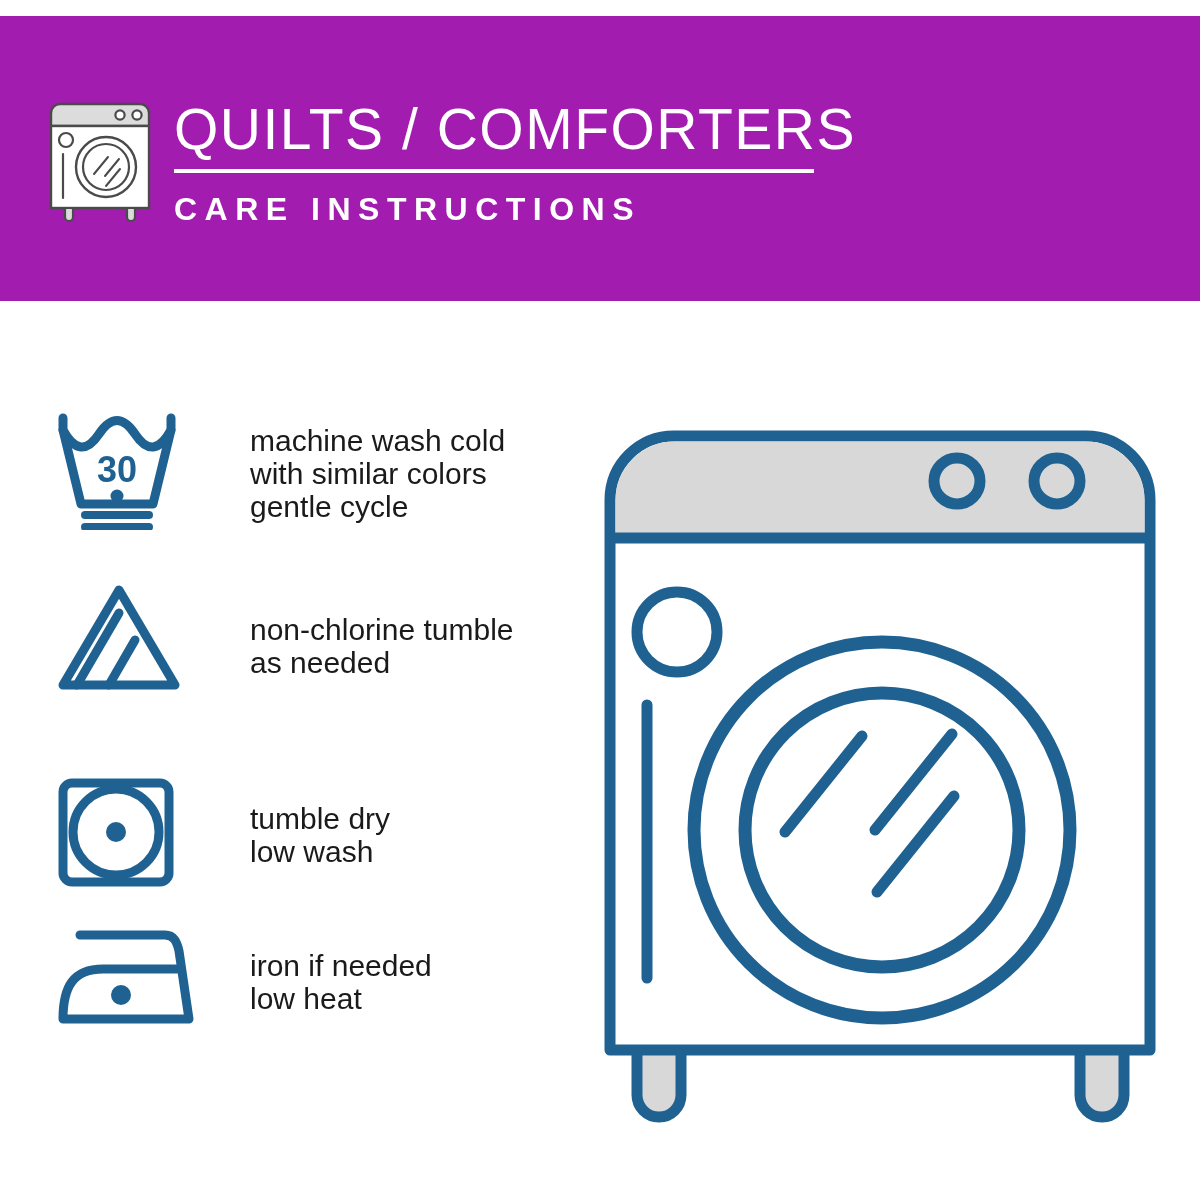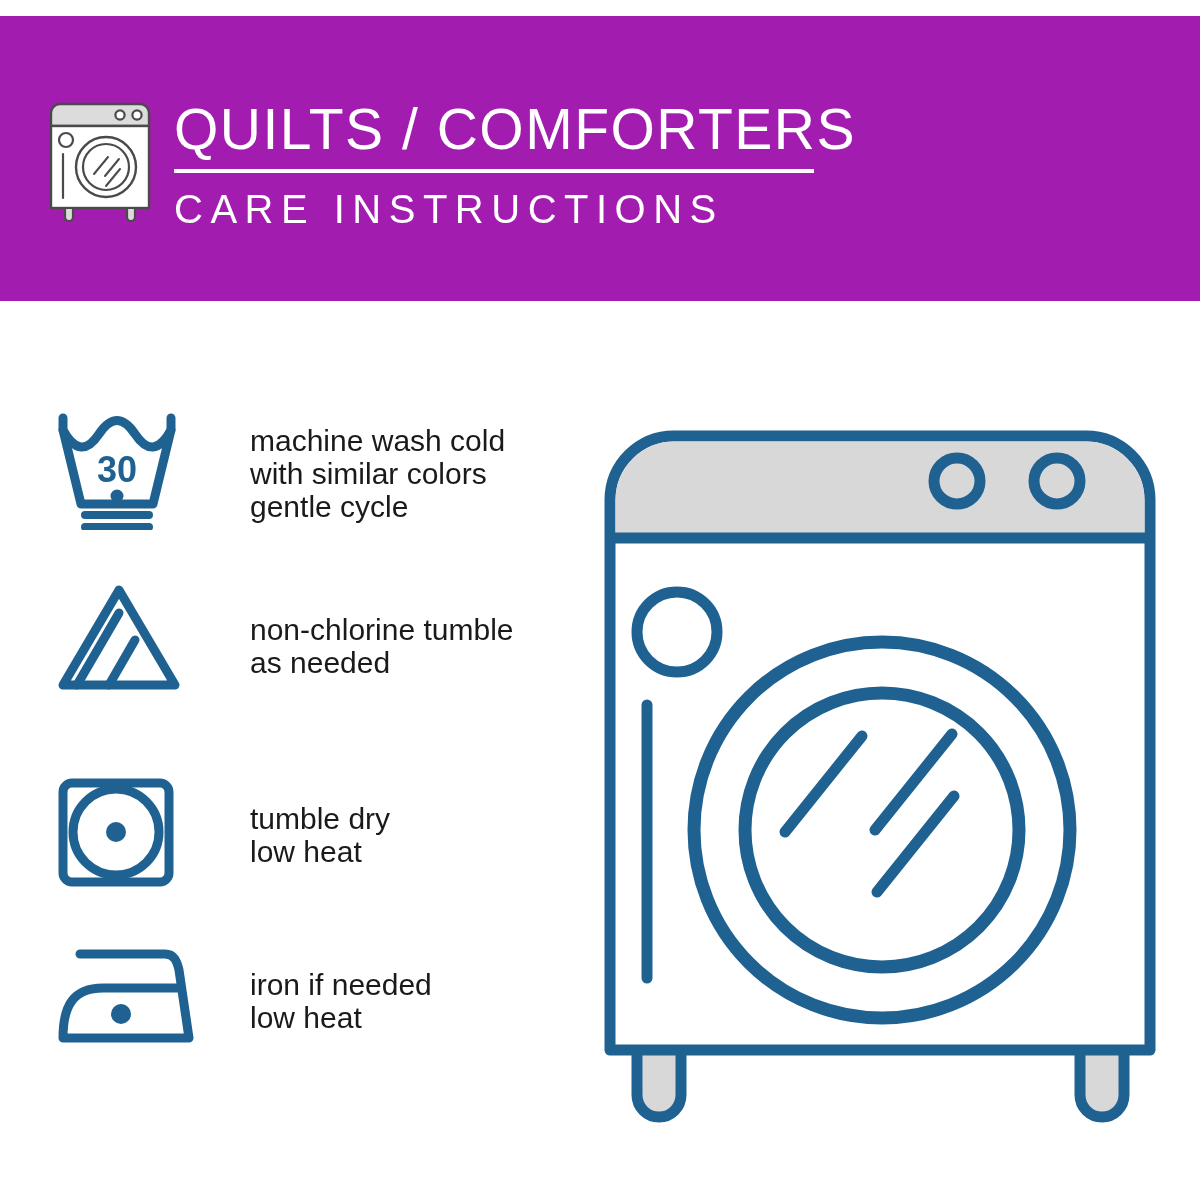--- a/index.html
+++ b/index.html
@@ -52,24 +52,24 @@
     white-space: nowrap;
   }
   .title-rule {
     height: 4px;
     background: #ffffff;
     margin: 9px 0 10px 0;
     width: 640px;
   }
   .title-sub {
     color: #ffffff;
-    font-size: 40px;
+    font-size: 32px;
     line-height: 52px;
     letter-spacing: 7.5px;
-    font-weight: 400;
+    font-weight: 700;
     white-space: nowrap;
   }
 
   
   .care-list {
     position: absolute;
     left: 0;
     top: 285px;
     width: 560px;
     height: 915px;
@@ -77,21 +77,21 @@
   .care-row {
     position: absolute;
     left: 55px;
     display: flex;
     align-items: flex-start;
     width: 500px;
   }
   .care-row.r0 { top: 125px; }
   .care-row.r1 { top: 295px; }
   .care-row.r2 { top: 490px; }
-  .care-row.r3 { top: 659px; }
+  .care-row.r3 { top: 640px; }
 
   .care-symbol {
     width: 150px;
     flex: 0 0 150px;
     display: flex;
     justify-content: center;
     align-items: flex-start;
   }
   .care-text {
     color: #1a1a1a;
@@ -191,21 +191,21 @@
 
   <div class="care-row r2">
     <span class="care-symbol">
       <svg viewBox="0 0 150 115" width="150" height="115" aria-hidden="true">
         <rect x="8" y="8" width="106" height="99" rx="9" ry="9" fill="none" stroke="#1F6292" stroke-width="9"></rect>
         <circle cx="61" cy="57" r="43" fill="none" stroke="#1F6292" stroke-width="9"></circle>
         <circle cx="61" cy="57" r="10" fill="#1F6292"></circle>
       </svg>
     </span>
     <div class="care-text">tumble dry
-low heat</div>
+low wash</div>
   </div>
 
   <div class="care-row r3">
     <span class="care-symbol">
       <svg viewBox="0 0 150 105" width="150" height="105" aria-hidden="true">
         <g fill="none" stroke="#1F6292" stroke-width="9" stroke-linecap="round" stroke-linejoin="round">
           <path d="M25 10 L110 10 C119 10 122 17 124 26 L134 94 L8 94 C8 62 18 44 48 44 L122 44"></path>
         </g>
         <circle cx="66" cy="70" r="10" fill="#1F6292"></circle>
       </svg>

